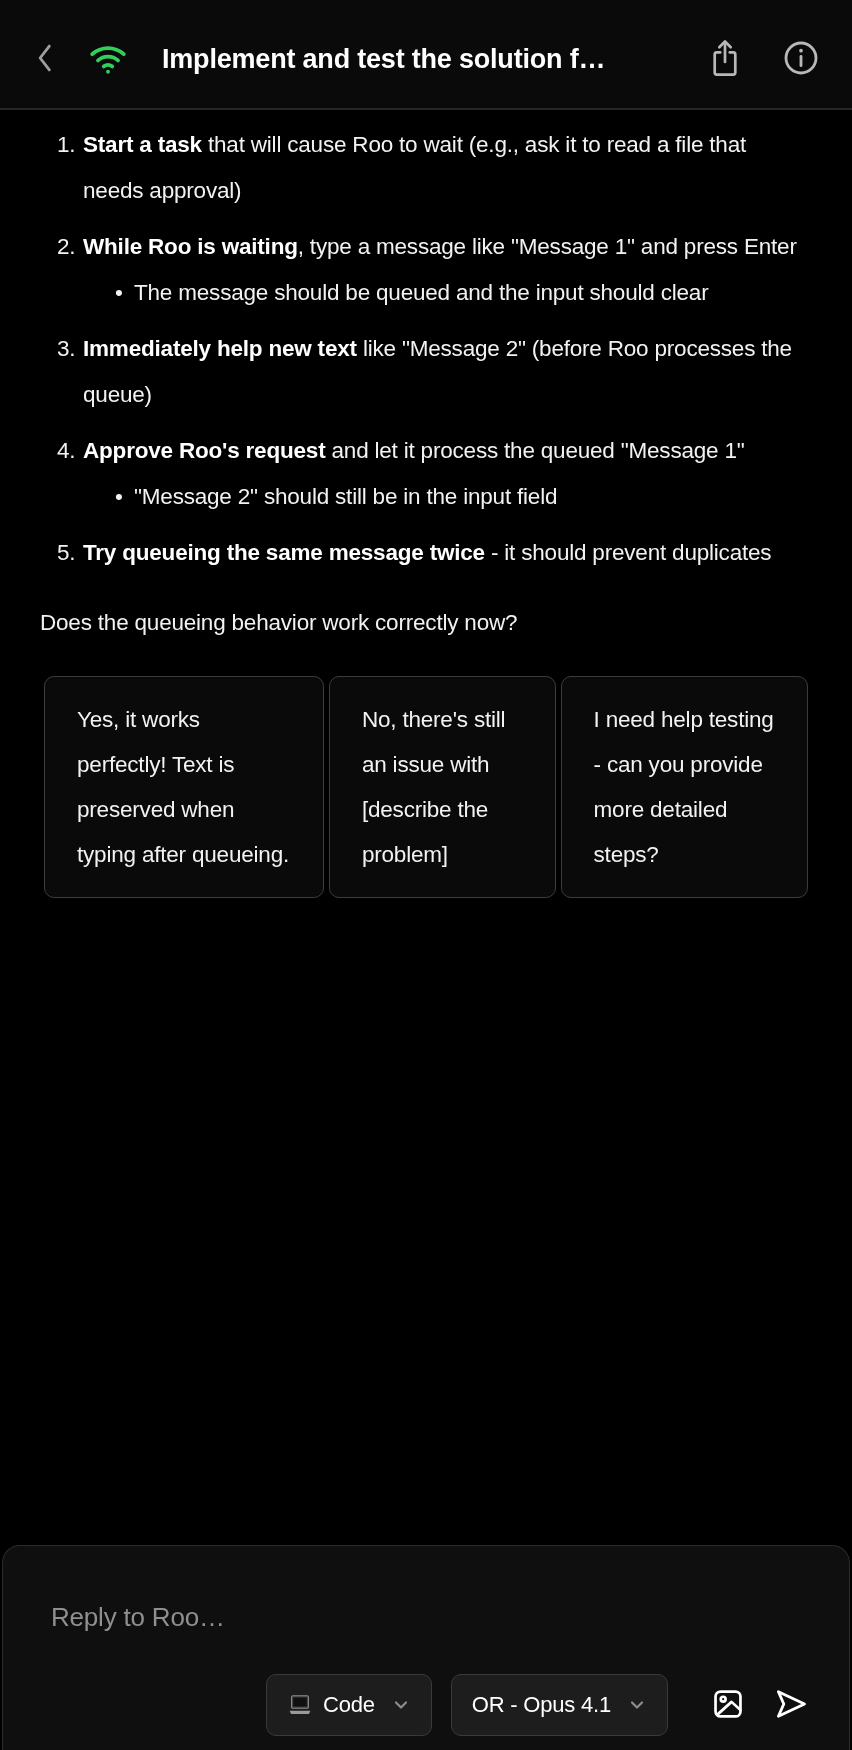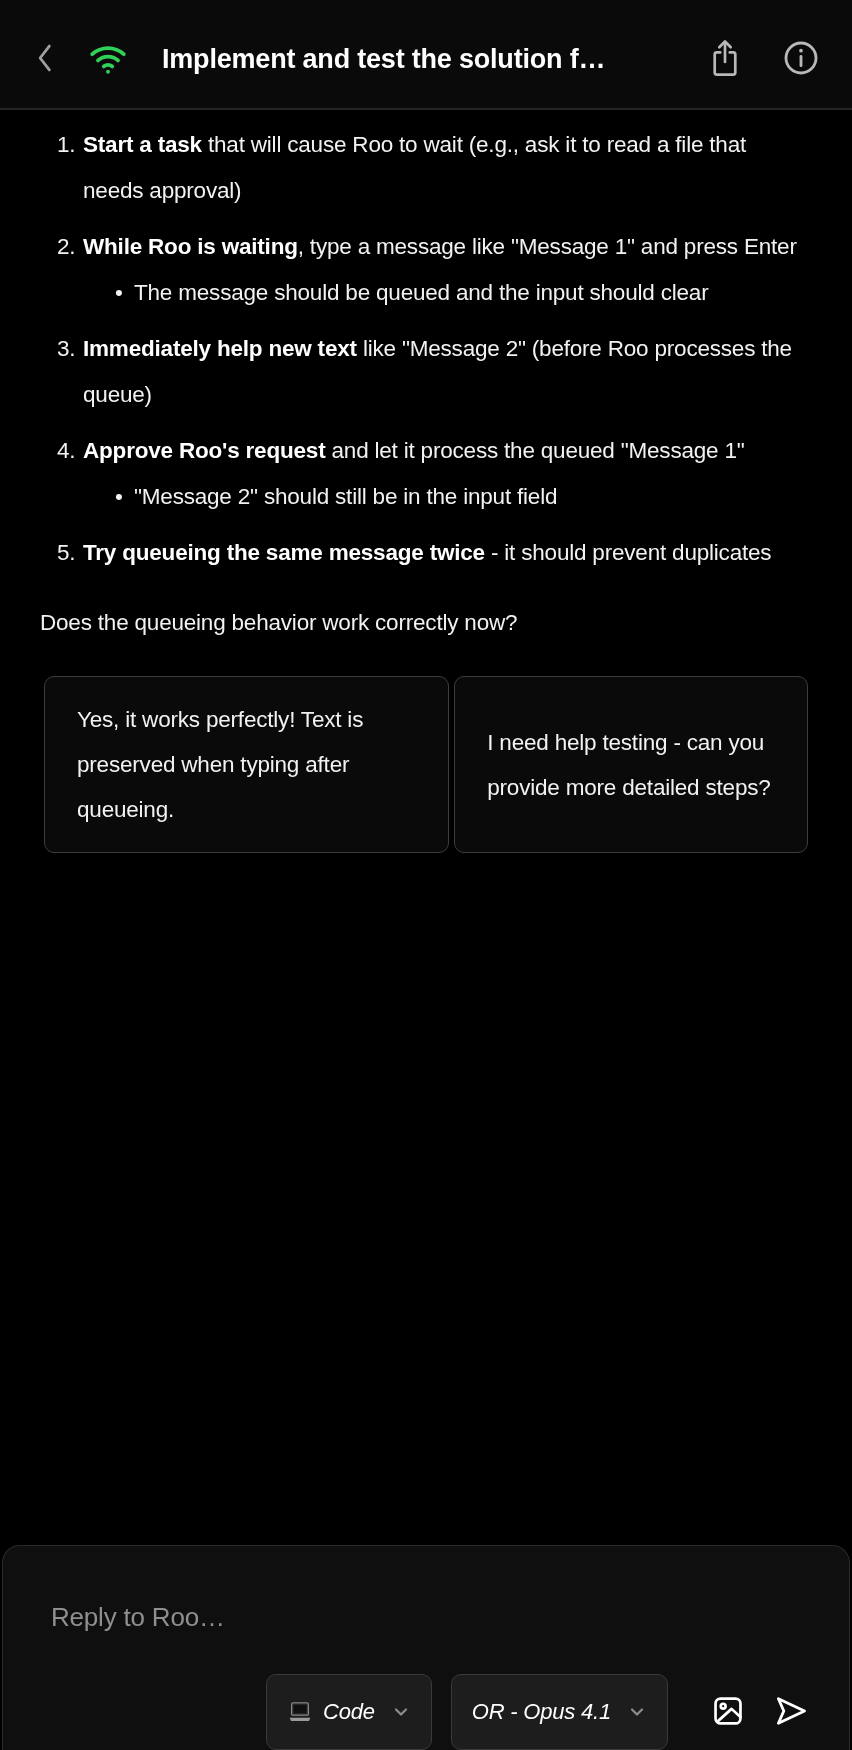--- a/index.html
+++ b/index.html
@@ -62,24 +62,24 @@
   }
   .reply-input {
     width:100%; height:56px; resize:none;
     background:transparent; border:none; outline:none;
     font-family:inherit; font-size:26px; color:#fff; letter-spacing:-0.2px;
     padding-left:18px;
   }
   .reply-input::placeholder { color:#8f8f8f; opacity:1; }
   .toolbar { display:flex; align-items:center; margin-top:16px; gap:19px; }
   .pill {
-    height:76px; display:inline-flex; align-items:center; gap:10px;
+    height:62px; display:inline-flex; align-items:center; gap:10px;
     background:#1d1d1e; border:1.5px solid #3a3a3a; border-radius:10px;
     padding:0 20px; color:#fff; font-size:22px; font-family:inherit;
-    cursor:pointer; letter-spacing:-0.2px;font-style:italic;
+    cursor:pointer; letter-spacing:-0.2px;
   }
   .pill .chev { margin-left:6px; display:flex; }
   .spacer { flex:1 1 auto; }
   .tool-icon { width:44px; height:44px; }
   .send-btn { margin-right:8px; }
 </style>
 </head>
 <body>
 
 <header class="header">
@@ -154,20 +154,21 @@
       <li>
         <span class="num">5.</span>
         <div>
           <div><b>Try queueing the same message twice</b> - it should prevent duplicates</div>
         </div>
       </li>
     </ol>
   <p class="question">Does the queueing behavior work correctly now?</p>
   <div class="cards">
       <button class="card">Yes, it works perfectly! Text is preserved when typing after queueing.</button>
+      <button class="card">No, there's still an issue with [describe the problem]</button>
       <button class="card">I need help testing - can you provide more detailed steps?</button>
     </div>
 </main>
 
 <footer class="composer">
   <textarea class="reply-input" placeholder="Reply to Roo…" style=""></textarea>
   <div class="toolbar">
     <button class="pill">
       <span style="display:flex;">
         <svg width="26" height="26" viewBox="0 0 24 24">

